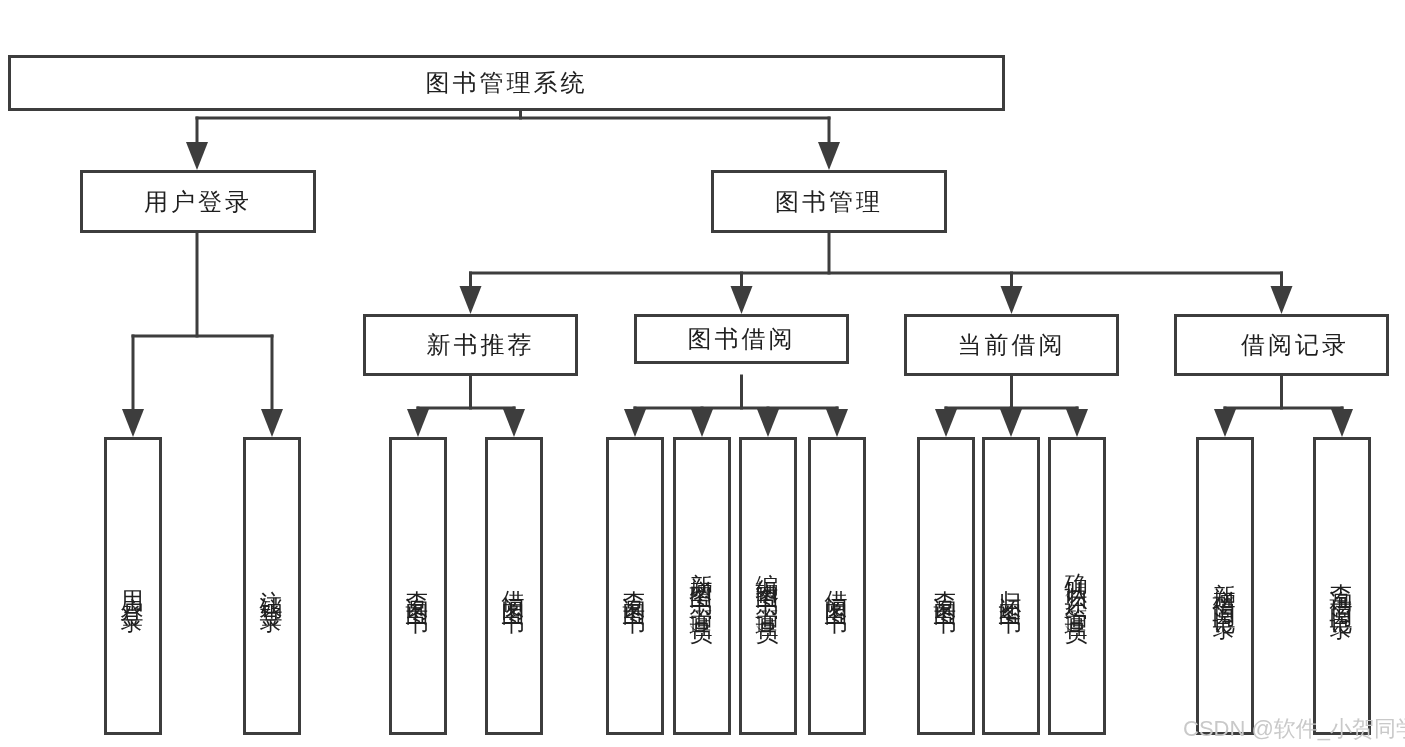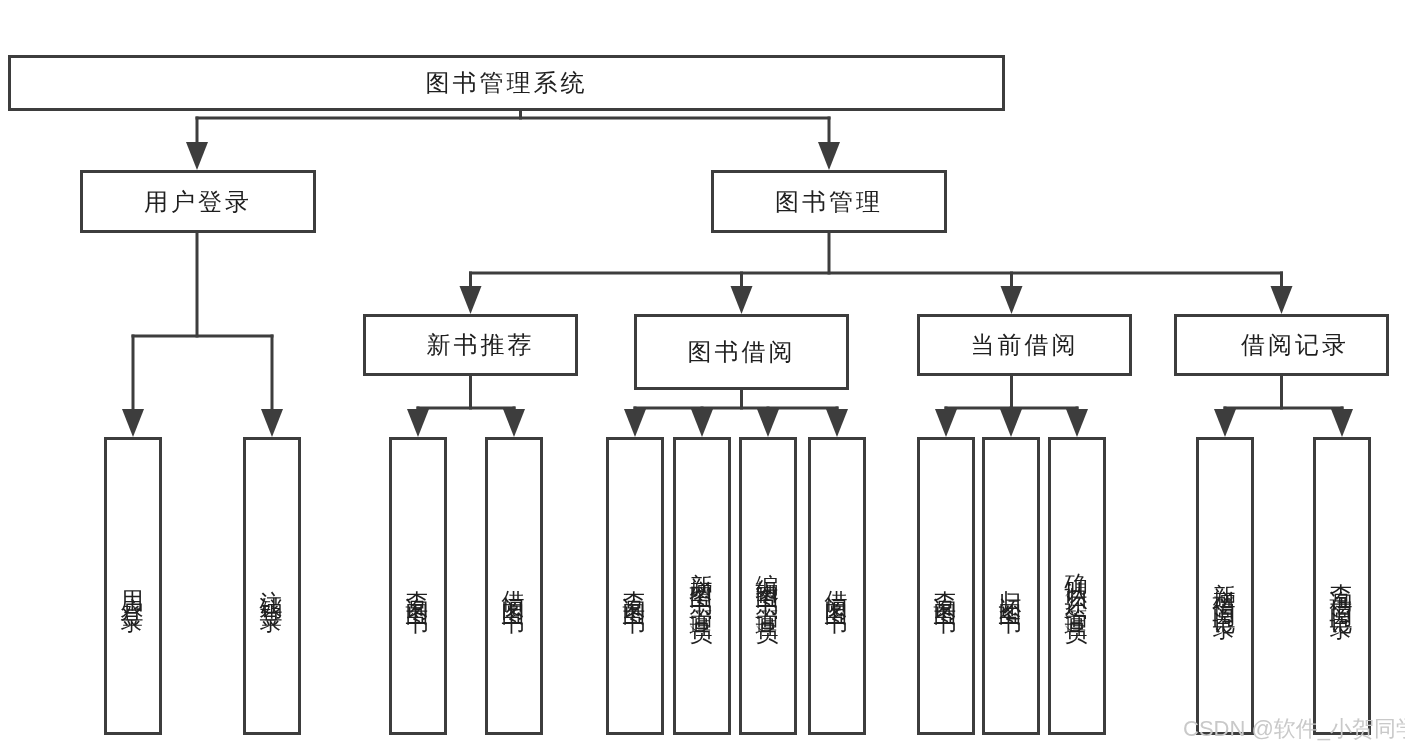--- a/index.html
+++ b/index.html
@@ -116,24 +116,24 @@
   <div class="hbox" style="left:80px;top:170px;width:236px;height:63px;">
     <span>用户登录</span>
   </div>
   <div class="hbox" style="left:711px;top:170px;width:236px;height:63px;">
     <span>图书管理</span>
   </div>
 
   <div class="hbox" style="left:363px;top:314px;width:215px;height:62px;padding-left:20px;">
     <span>新书推荐</span>
   </div>
-  <div class="hbox" style="left:634px;top:314px;width:215px;height:76px;">
+  <div class="hbox" style="left:634px;top:314px;width:215px;height:50px;">
     <span>图书借阅</span>
   </div>
-  <div class="hbox" style="left:904px;top:314px;width:215px;height:62px;margin-left:13px;">
+  <div class="hbox" style="left:904px;top:314px;width:215px;height:62px;">
     <span>当前借阅</span>
   </div>
   <div class="hbox" style="left:1174px;top:314px;width:215px;height:62px;padding-left:27px;">
     <span>借阅记录</span>
   </div>
 
   <div class="vbox" style="left:104px;top:437px;width:58px;height:298px;">
     <span>用户登录</span>
   </div>
   <div class="vbox" style="left:243px;top:437px;width:58px;height:298px;">

